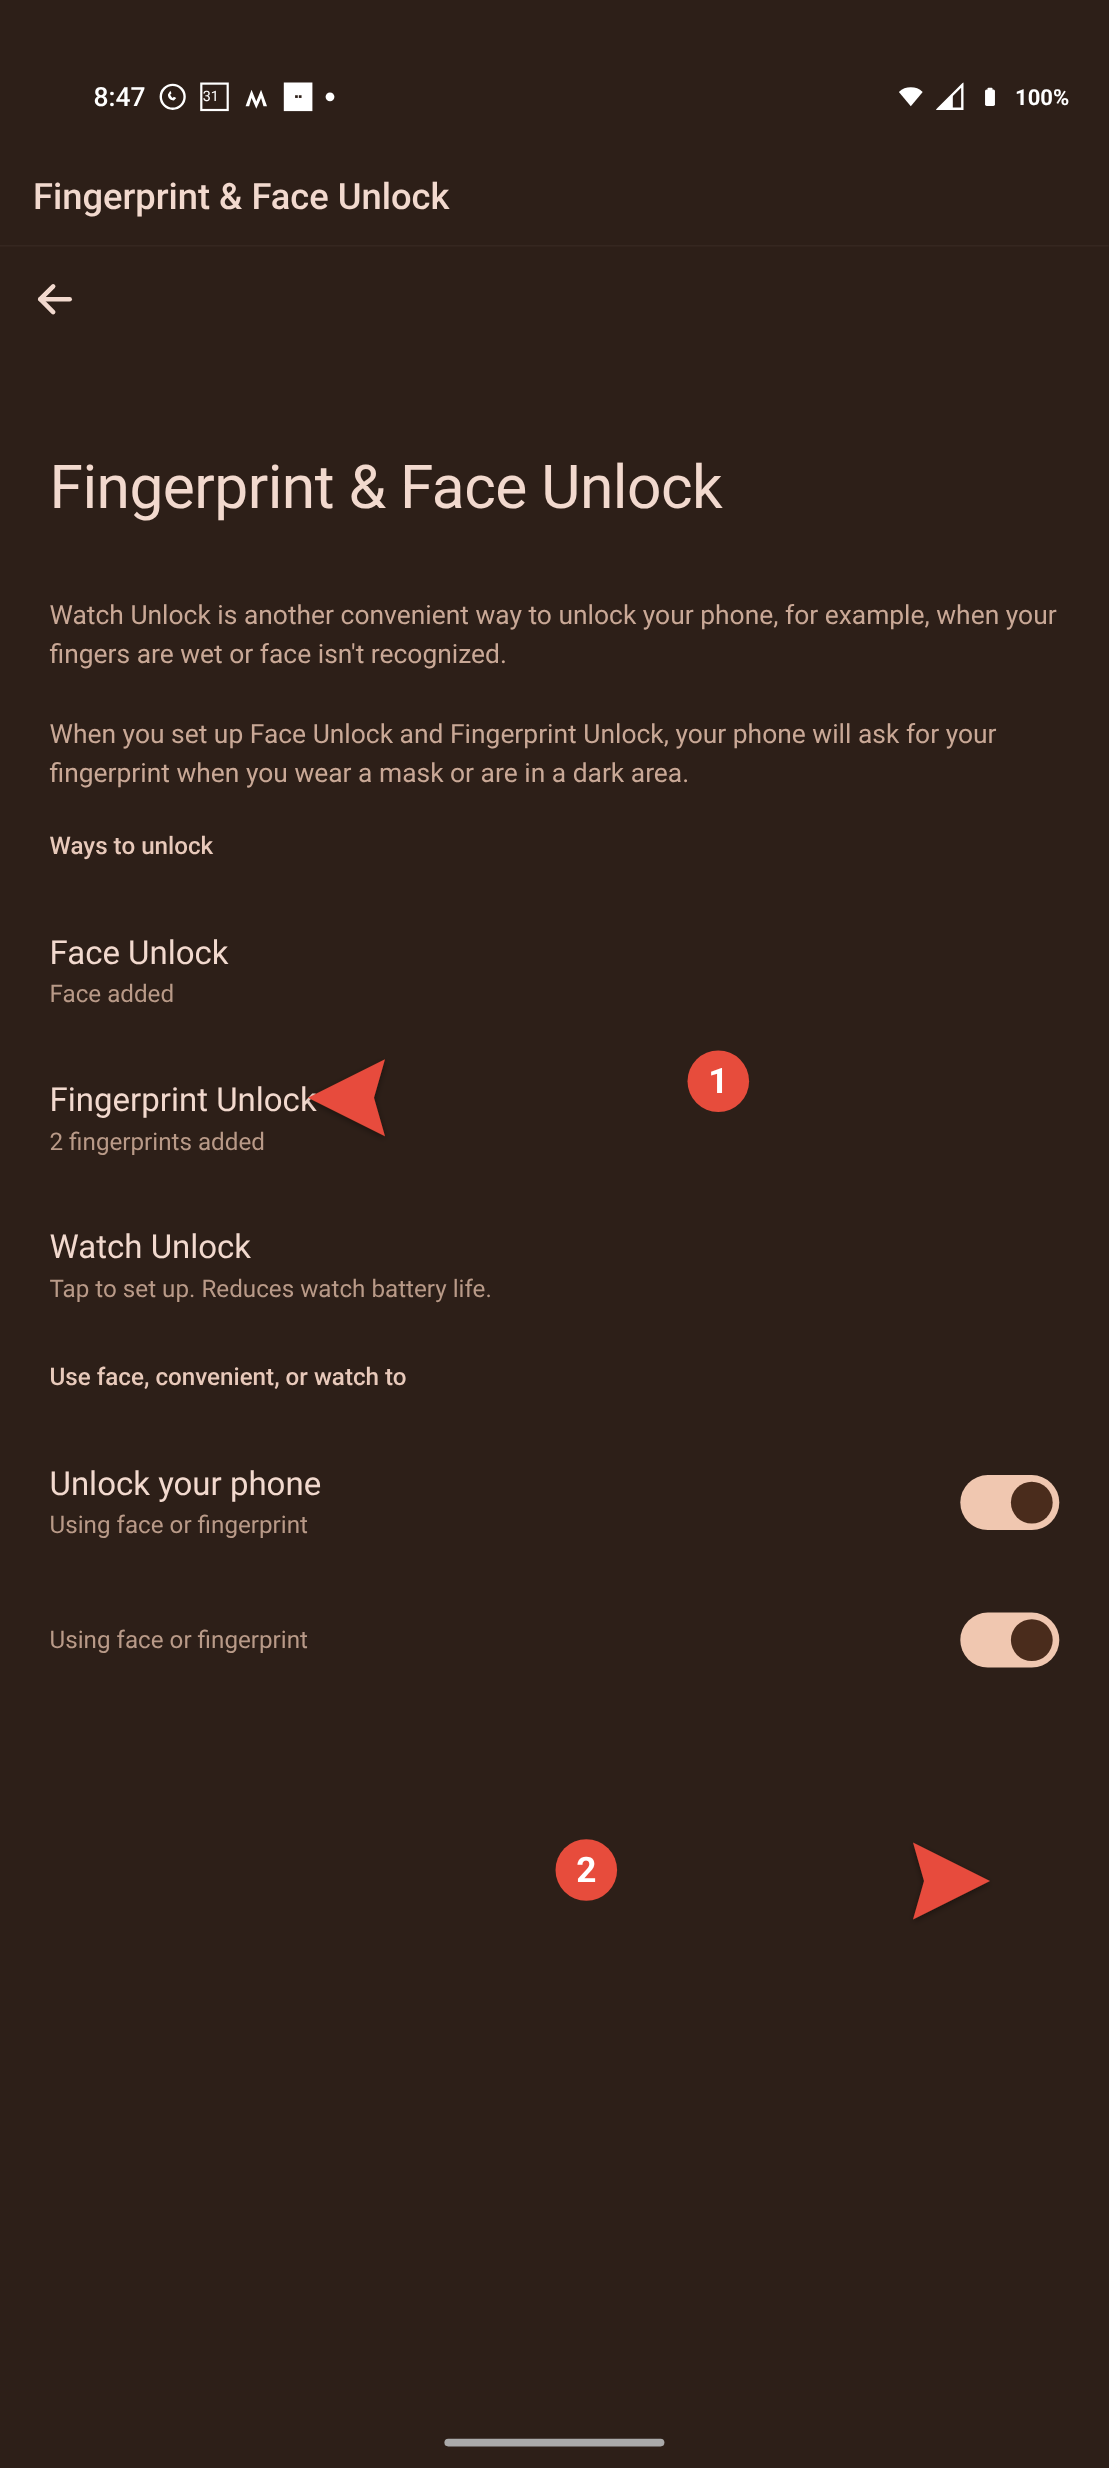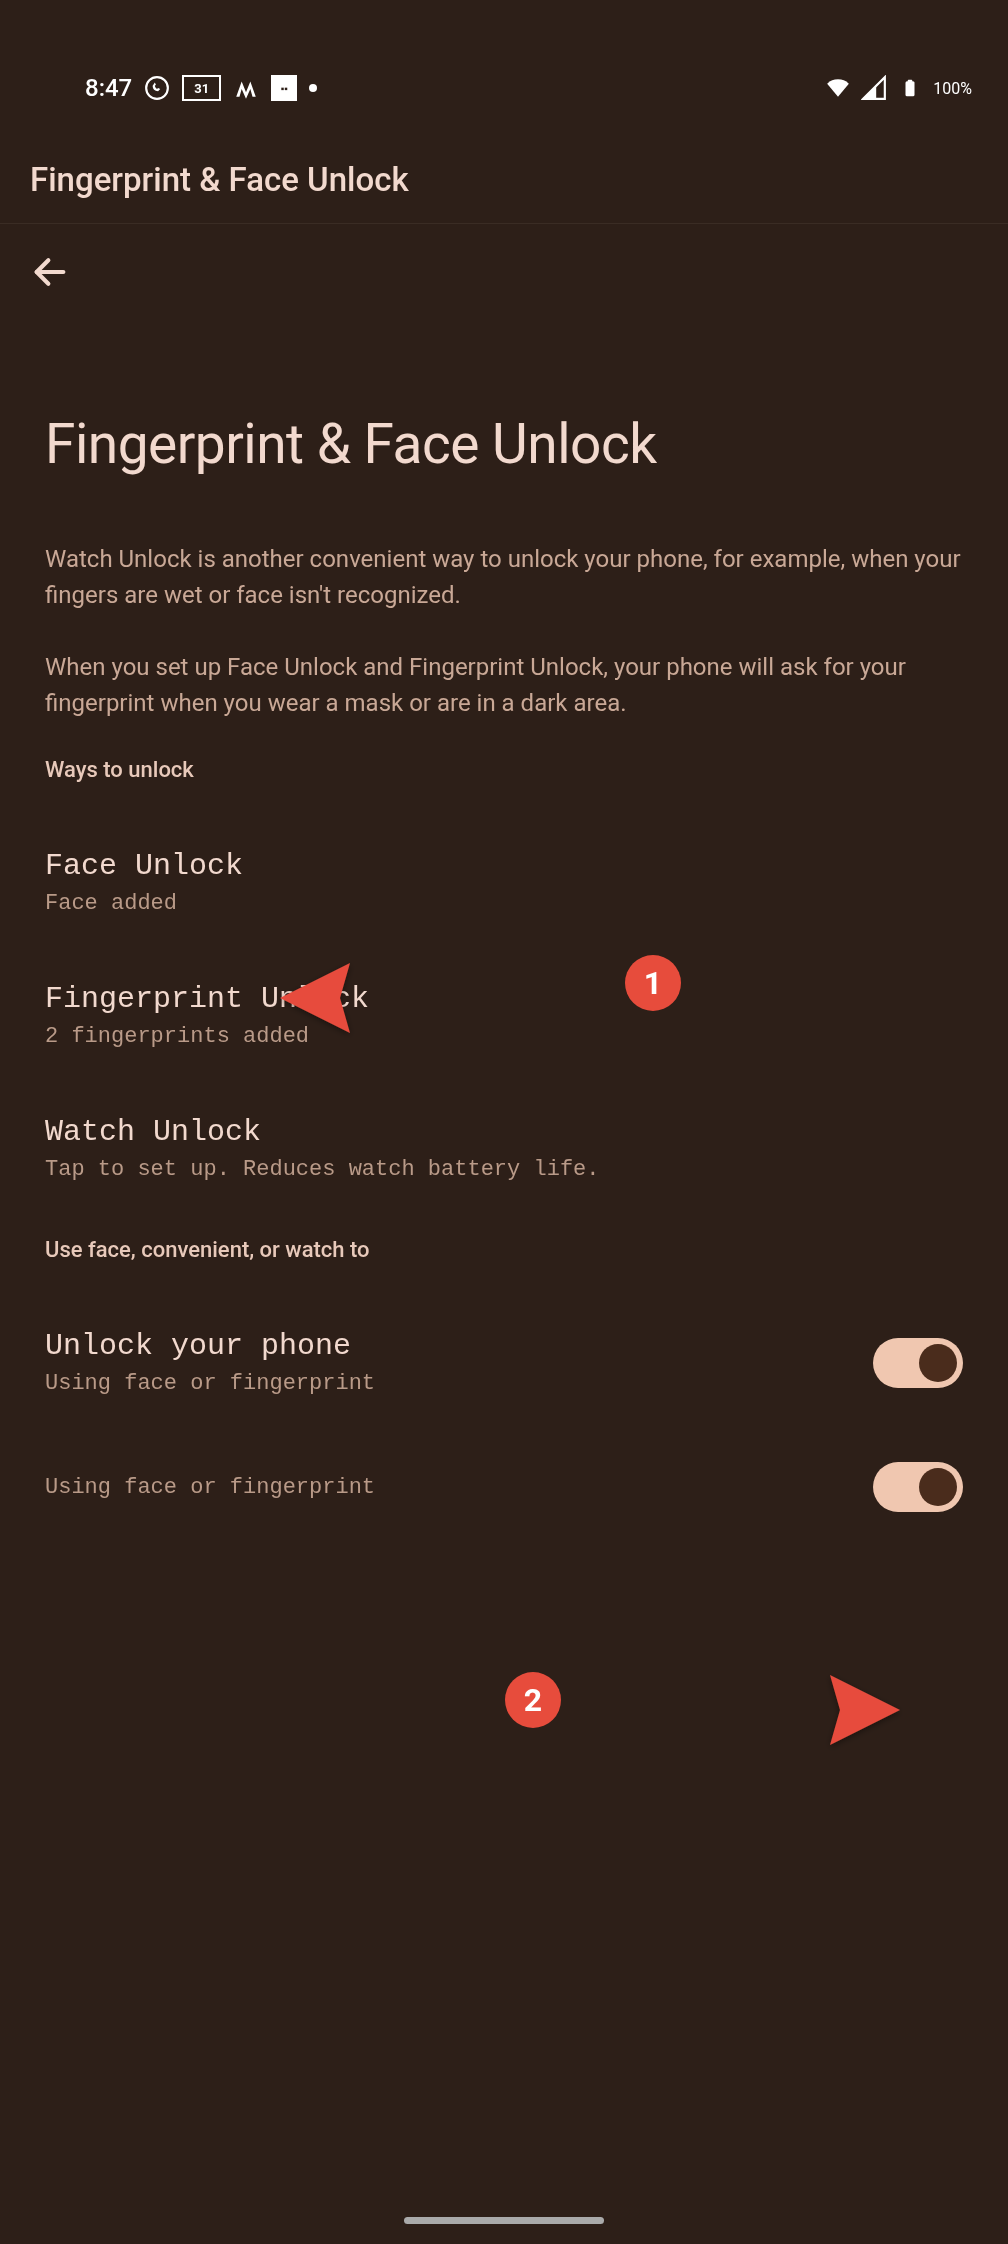--- a/index.html
+++ b/index.html
@@ -51,22 +51,22 @@
       height: 8px;
       border-radius: 50%;
       background: #fff;
     }
     .status-right {
       display: flex;
       align-items: center;
       gap: 10px;
     }
     .battery-text {
-      font-size: 16px;
-      font-weight: 400;
+      font-size: 20px;
+      font-weight: 700;
       color: #fff;
     }
     
     
     .app-bar {
       padding: 32px 30px 24px;
       border-bottom: 1px solid #3a2c24;
     }
     .app-bar-title {
       font-size: 33px;
@@ -112,21 +112,20 @@
     }
     
     .setting-item {
       padding: 22px 0;
       display: flex;
       justify-content: space-between;
       align-items: center;
     }
     .setting-text {
       flex: 1;
-      font-family: Liberation Mono, monospace;
     }
     .setting-title {
       font-size: 30px;
       font-weight: 400;
       color: #f2d9ce;
       margin-bottom: 8px;
     }
     .setting-subtitle {
       font-size: 22px;
       color: #b99a88;
@@ -192,29 +191,29 @@
       bottom: 20px;
       left: 50%;
       transform: translateX(-50%);
       width: 200px;
       height: 7px;
       background: #aaa;
       border-radius: 4px;
     }
     
     .icon-square {
-      width: 39px;
+      width: 26px;
       height: 26px;
       border: 2px solid #fff;
       display: flex;
       align-items: center;
-      justify-content: center;
+      justify-content: flex-start;
       font-size: 13px;
       color: #fff;
-      font-weight: 700;
+      font-weight: 400;
     }
     .icon-box-filled {
       width: 26px;
       height: 26px;
       background: #fff;
       display: flex;
       align-items: center;
       justify-content: center;
       font-size: 10px;
       color: #2d1f18;

